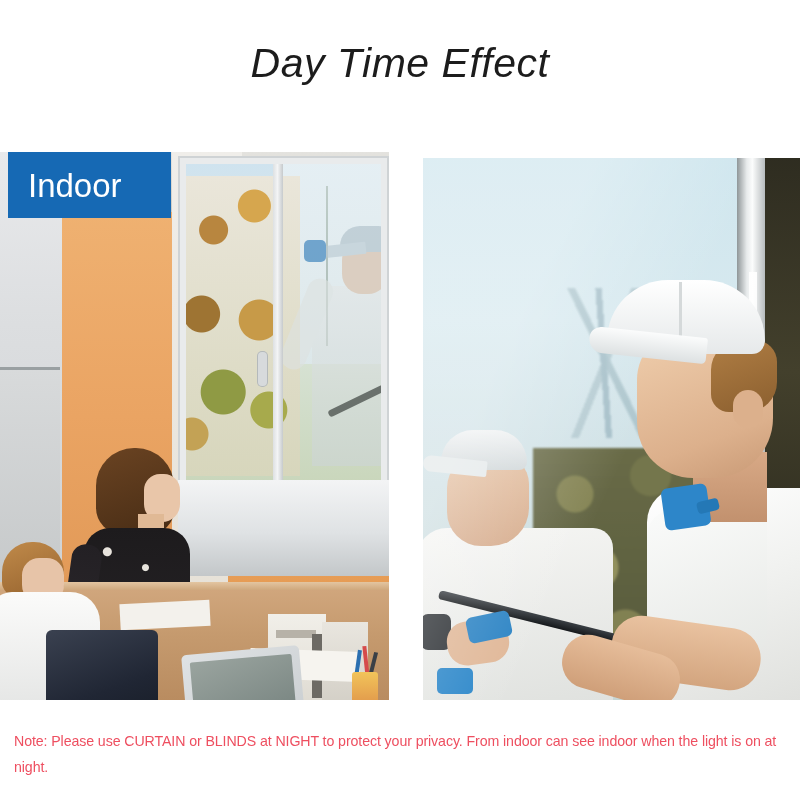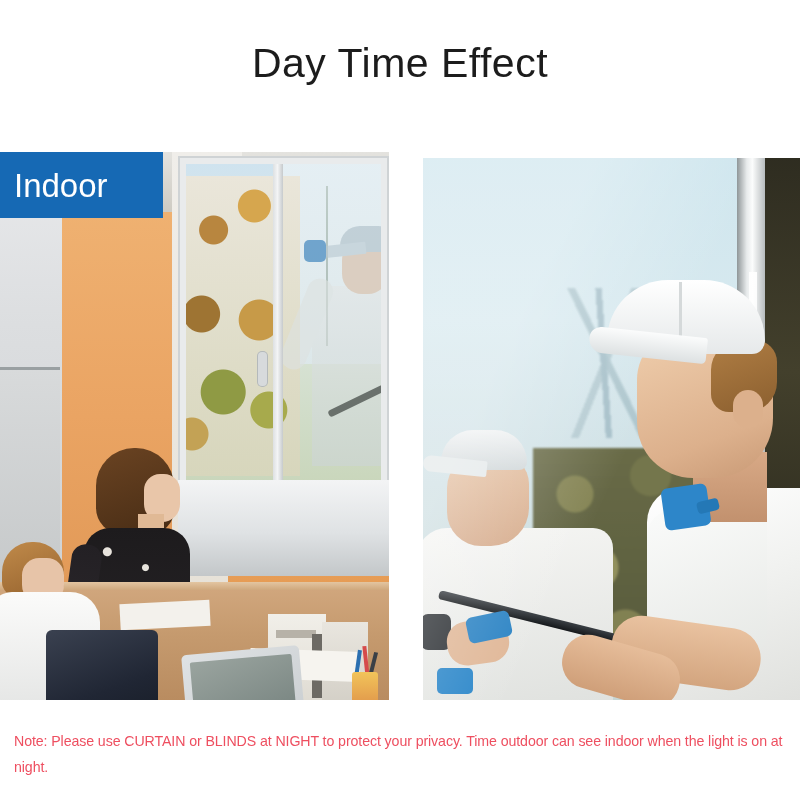--- a/index.html
+++ b/index.html
@@ -16,20 +16,21 @@
     position: relative;
   }
 
   
   .title-bar {
     height: 152px;
     display: flex;
     align-items: center;
     justify-content: center;
     background: #ffffff;
+    font-style: italic;
   }
   .title-text {
     font-family: "Liberation Sans", sans-serif;
     font-size: 41px;
     font-weight: 400;
     color: #1c1c1c;
     letter-spacing: 0.5px;
     line-height: 1;
     padding-bottom: 26px;
   }
@@ -59,24 +60,24 @@
   .badge {
     position: absolute;
     top: 0;
     height: 66px;
     display: flex;
     align-items: center;
     z-index: 30;
     box-sizing: border-box;
   }
   .badge-indoor {
-    left: 0;
+    left: 8px;
     width: 163px;
     justify-content: flex-start;
-    padding-left: 14px;
+    padding-left: 20px;
   }
   .badge-outdoor {
     right: 0;
     width: 163px;
     justify-content: flex-start;
     padding-left: 10px;
   }
   .badge-label {
     font-family: "Liberation Sans", sans-serif;
     font-size: 33px;
@@ -530,16 +531,16 @@
 
       <div class="panel-white-edge"></div>
       <div class="panel-white-top"></div>
     </div>
 
   </div>
 </div>
 
 <div class="note-area">
   <div class="note-text" style="color: rgb(238, 79, 96);">
-    <span>Note: Please use CURTAIN or BLINDS at NIGHT to protect your privacy. Time outdoor can see indoor</span>
+    <span>Note: Please use CURTAIN or BLINDS at NIGHT to protect your privacy. From indoor can see indoor</span>
     <span>when the light is on at night.</span>
   </div>
 </div>
 
 </body></html>

